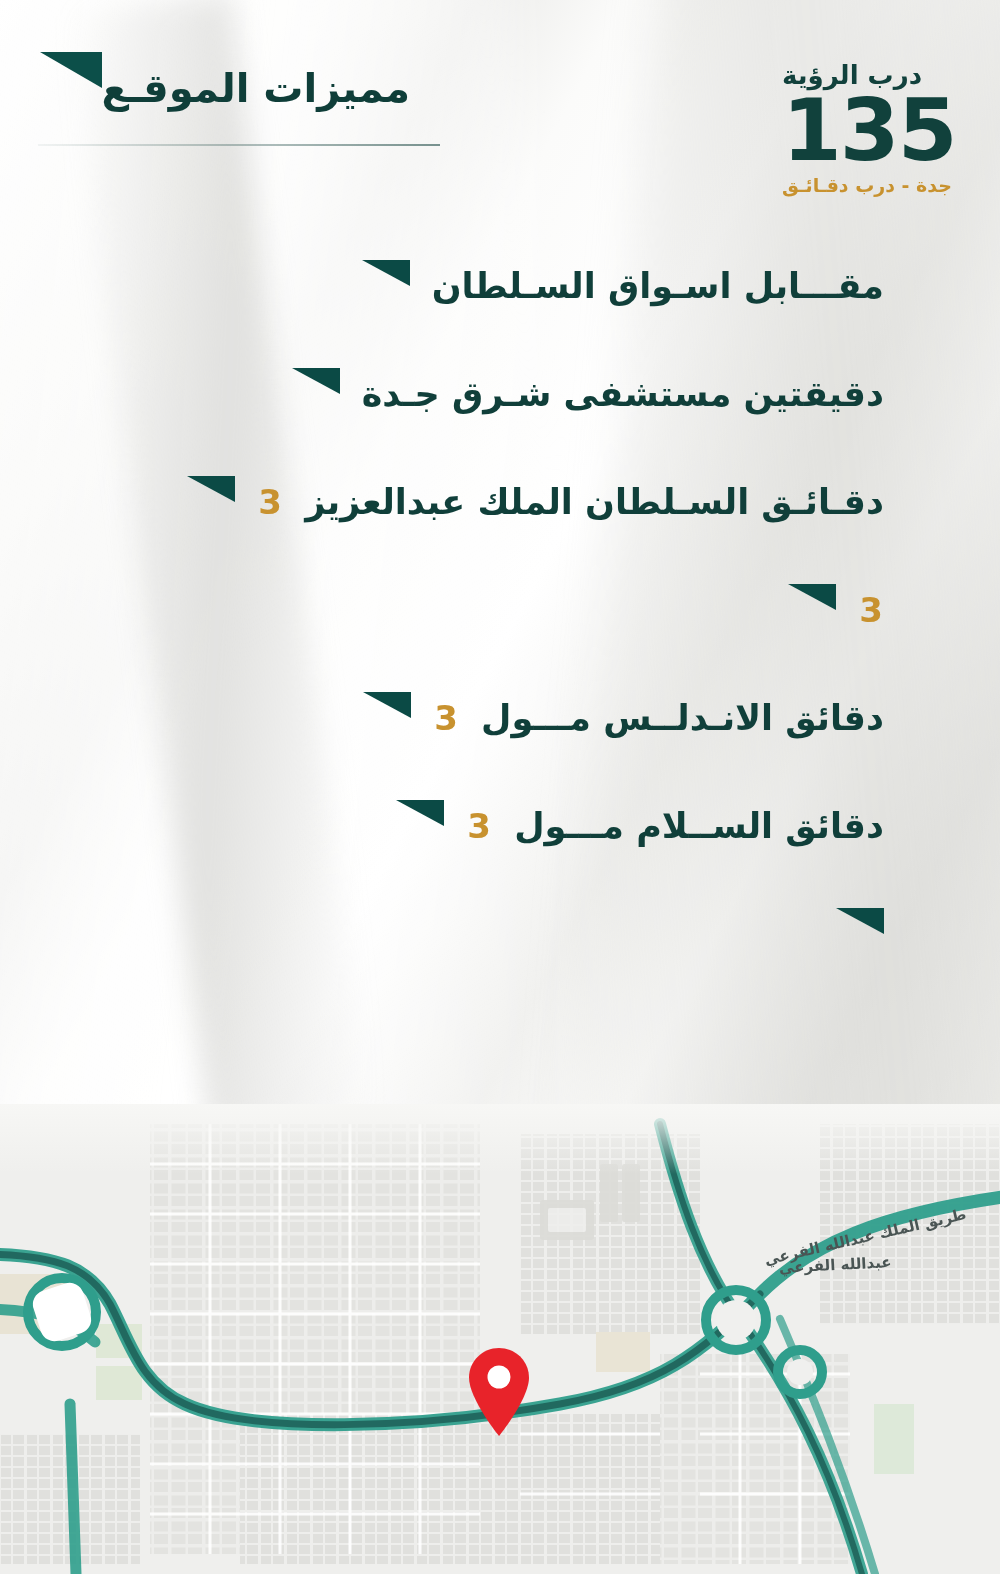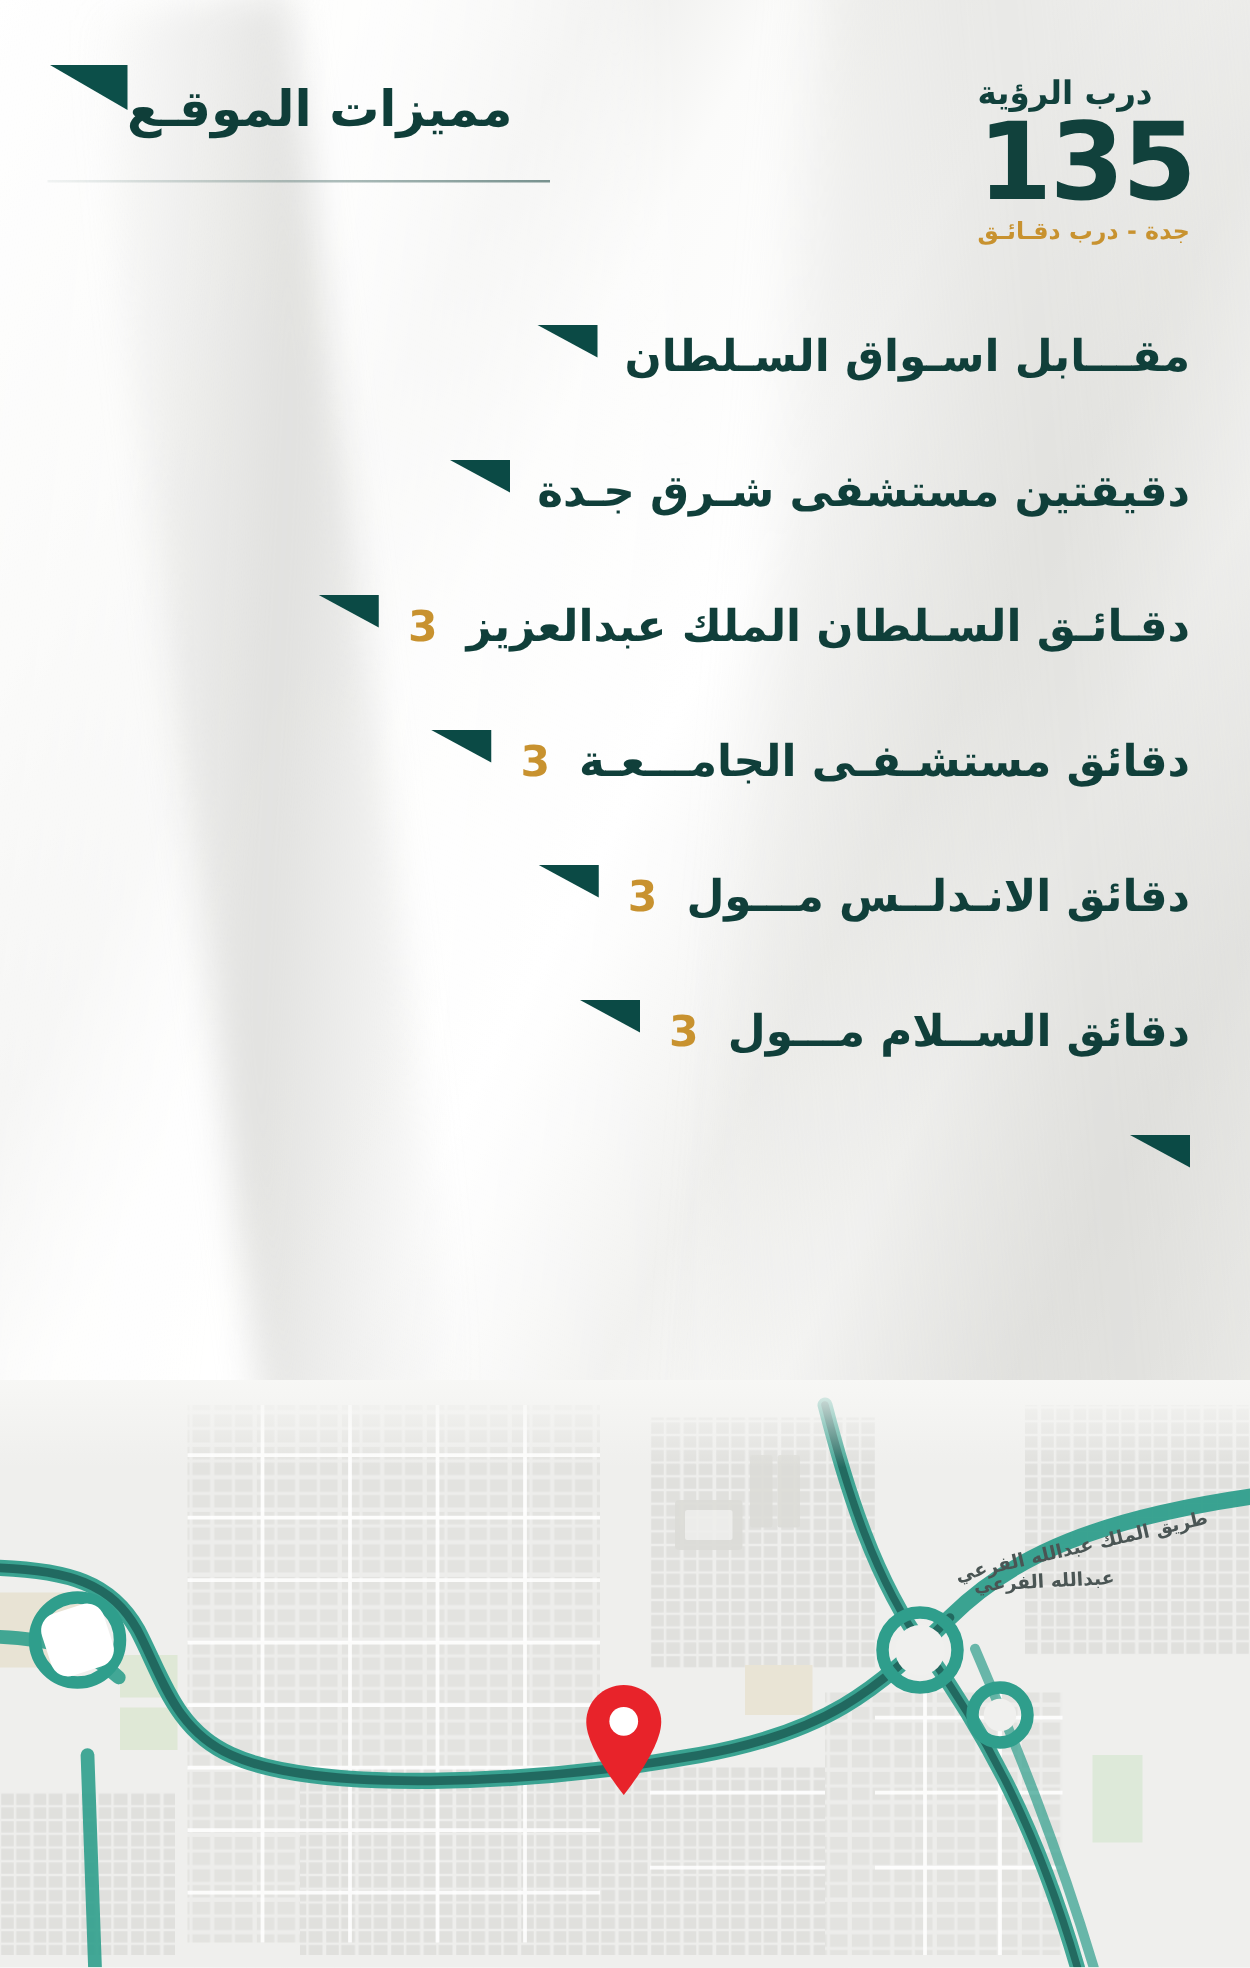--- a/index.html
+++ b/index.html
@@ -142,21 +142,21 @@
     background: linear-gradient(to left, rgba(15,62,57,0.55), rgba(15,62,57,0.05));
   }
 
   
   .features {
     position: absolute;
     top: 232px;
     right: 0;
     left: 0;
     z-index: 5;
-    padding: 0 48px 0 150px;
+    padding: 0 116px 0 150px;
   }
   .feature {
     display: flex;
     flex-direction: row;
     align-items: center;
     justify-content: flex-start;
     height: 108px;
     gap: 22px;
     direction: rtl;
   }
@@ -259,21 +259,20 @@
       <div class="tri-sm"></div>
     </div>
 
     <div class="feature">
       <div class="feat-text">دقـائـق السـلطان الملك عبدالعزيز</div>
       <div class="feat-time">3</div>
       <div class="tri-sm"></div>
     </div>
 
     <div class="feature">
-      <div class="feat-text">دقائق مستشـفـى الجامـــعـة</div>
       <div class="feat-time">3</div>
       <div class="tri-sm"></div>
     </div>
 
     <div class="feature">
       <div class="feat-text">دقائق الانـدلــس مـــول</div>
       <div class="feat-time">3</div>
       <div class="tri-sm"></div>
     </div>
 

